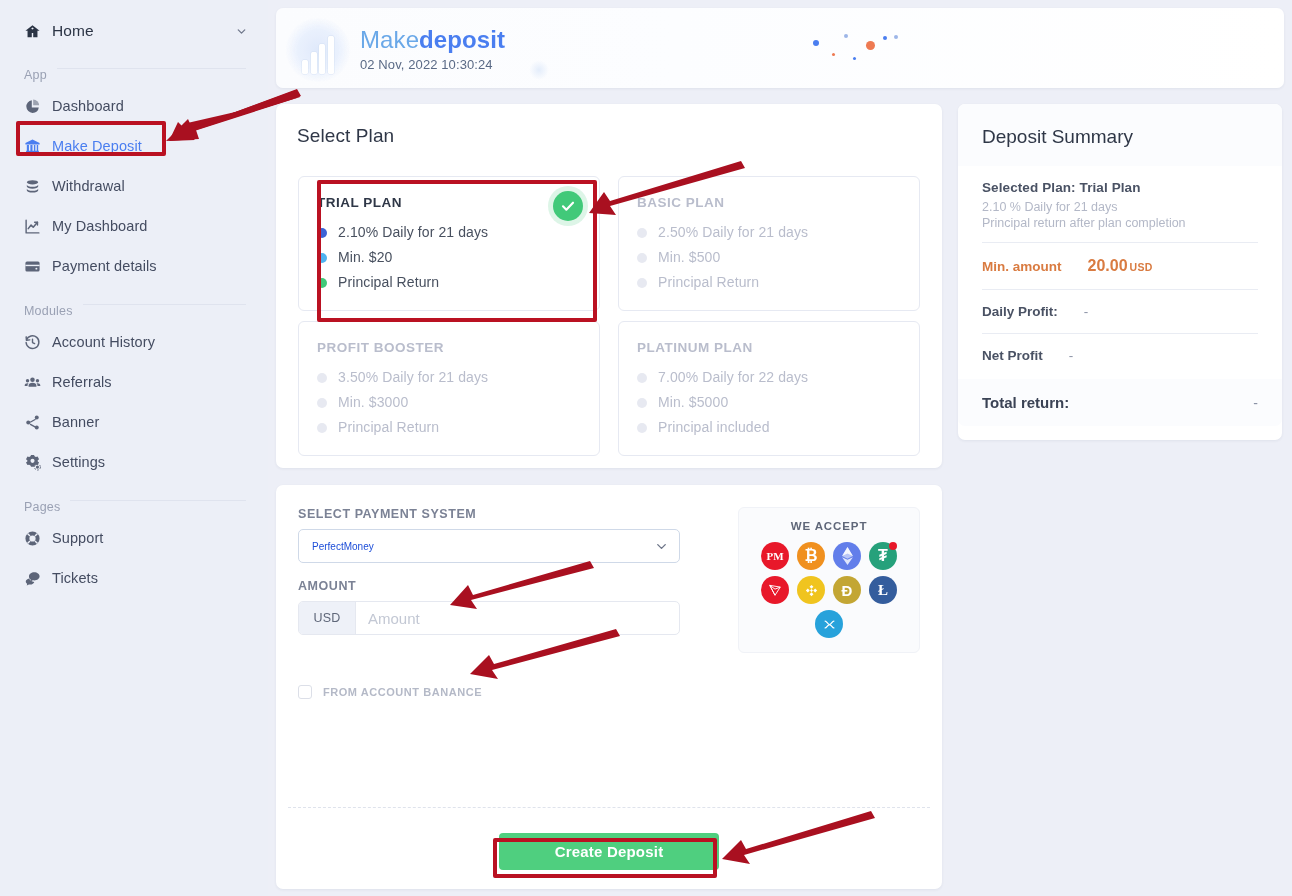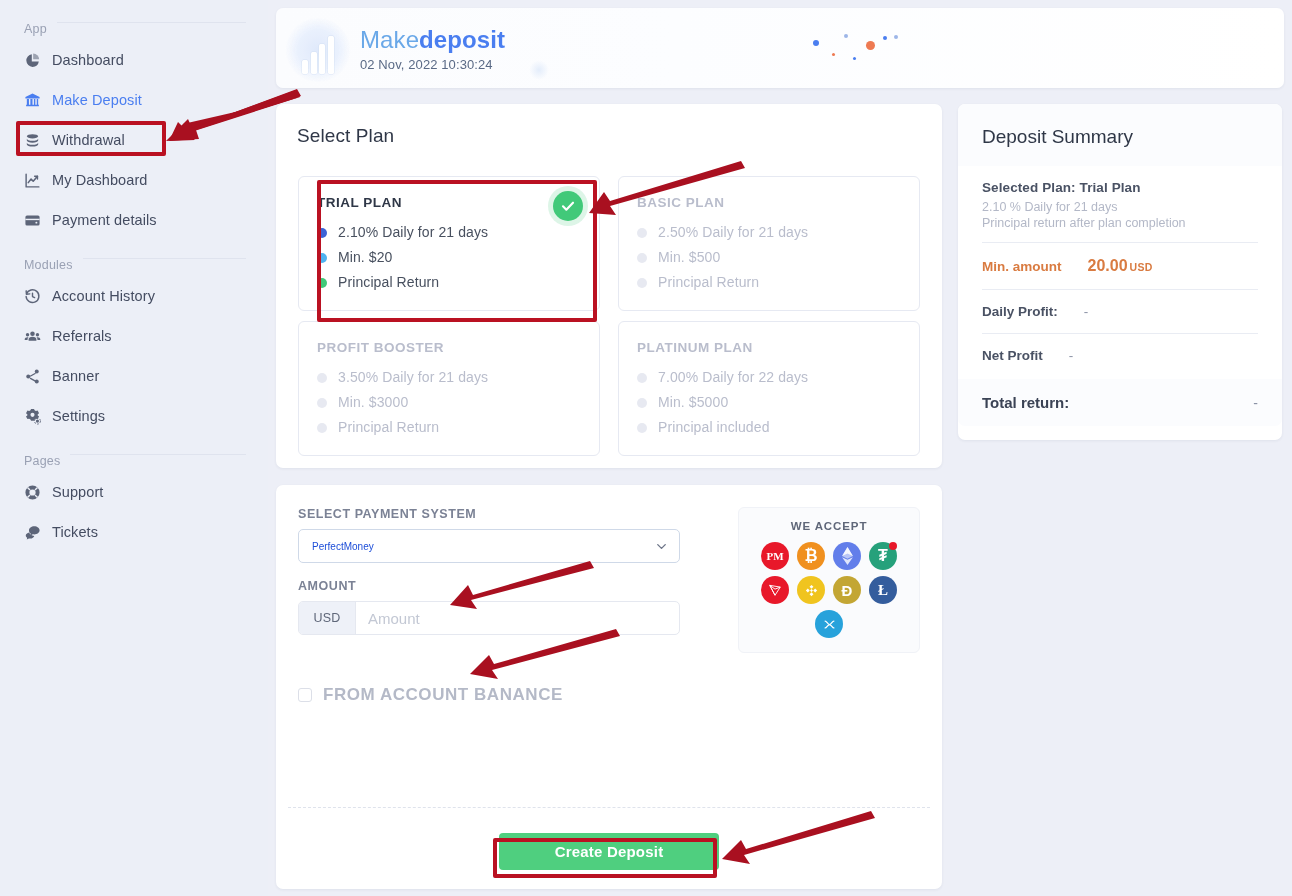--- a/index.html
+++ b/index.html
@@ -180,21 +180,21 @@
     display: flex; align-items: center; justify-content: center;
     color: #fff; font-weight: 700; position: relative;
   }
   .coin svg { display:block; }
 
   #cbrow { display: flex; align-items: center; gap: 11px; margin: 32px 0 0 22px; }
   #cbrow .box {
     width: 14px; height: 14px; border: 1.5px solid #dcdfe8; border-radius: 3px;
     background: #fff; cursor: pointer;
   }
-  #cbrow .lbl { font-size: 17px; font-weight: 700; color: #b4b9c7; letter-spacing: .55px; }
+  #cbrow .lbl { font-size: 11px; font-weight: 700; color: #b4b9c7; letter-spacing: .55px; }
 
   #divider {
     position:absolute; left: 12px; right: 12px; top: 322px;
     border-top: 1px dashed #dfe3ec;
   }
   #btnwrap { position: absolute; left: 0; right: 0; top: 348px; display: flex; justify-content: center; }
   #createbtn {
     width: 220px; height: 37px; border: 0; border-radius: 4px;
     background: #4fcf7f; color: #fff; font-size: 15px; font-weight: 700;
     letter-spacing: .2px; cursor: pointer;
@@ -203,20 +203,33 @@
 
   
   .hl { position: absolute; border: 4px solid #ba1122; border-radius: 2px; pointer-events: none; }
   .arrow { position: absolute; pointer-events: none; }
 </style>
 </head>
 <body>
 
 <div id="sidebar">
 
+  <div class="side-home">
+    <span class="ico">
+      <svg width="17" height="17" viewBox="0 0 24 24" fill="currentColor">
+          <path d="M12 3 2 11h3v9h6v-6h2v6h6v-9h3L12 3zm0 3.2 1.6 1.3a1.6 1.6 0 1 1-3.2 0L12 6.2z"></path>
+        </svg>
+    </span>
+    <span class="lbl">Home</span>
+    <span class="chev">
+      <svg width="13" height="13" viewBox="0 0 24 24" fill="none" stroke="currentColor" stroke-width="2.4" stroke-linecap="round" stroke-linejoin="round">
+          <polyline points="6 9 12 15 18 9"></polyline>
+        </svg>
+    </span>
+  </div>
 
   <div class="side-sect">
     <span class="t">App</span>
     <span class="rule"></span>
   </div>
 
   <div class="side-item">
     <span class="ico">
       <svg width="17" height="17" viewBox="0 0 24 24" fill="currentColor">
           <path d="M11 3.1A9 9 0 0 0 12 21a9 9 0 0 0 8.9-7.6H11V3.1z"></path>

